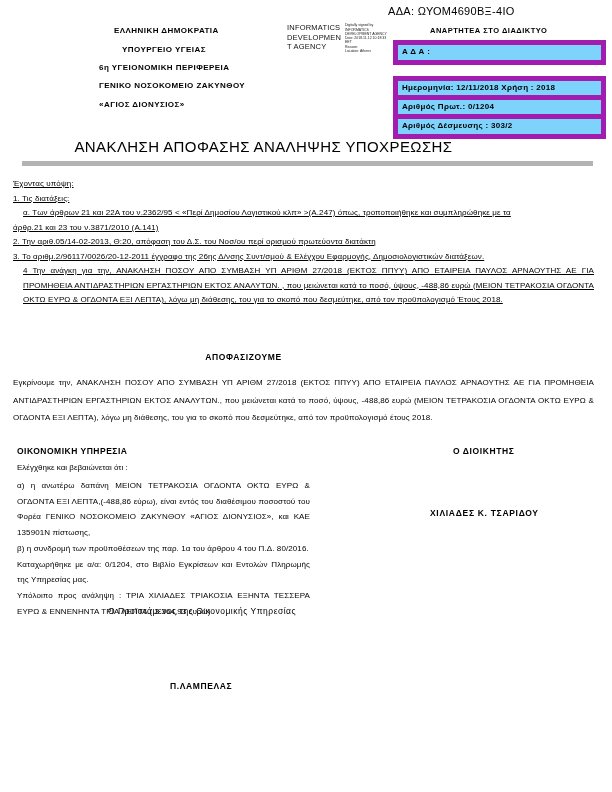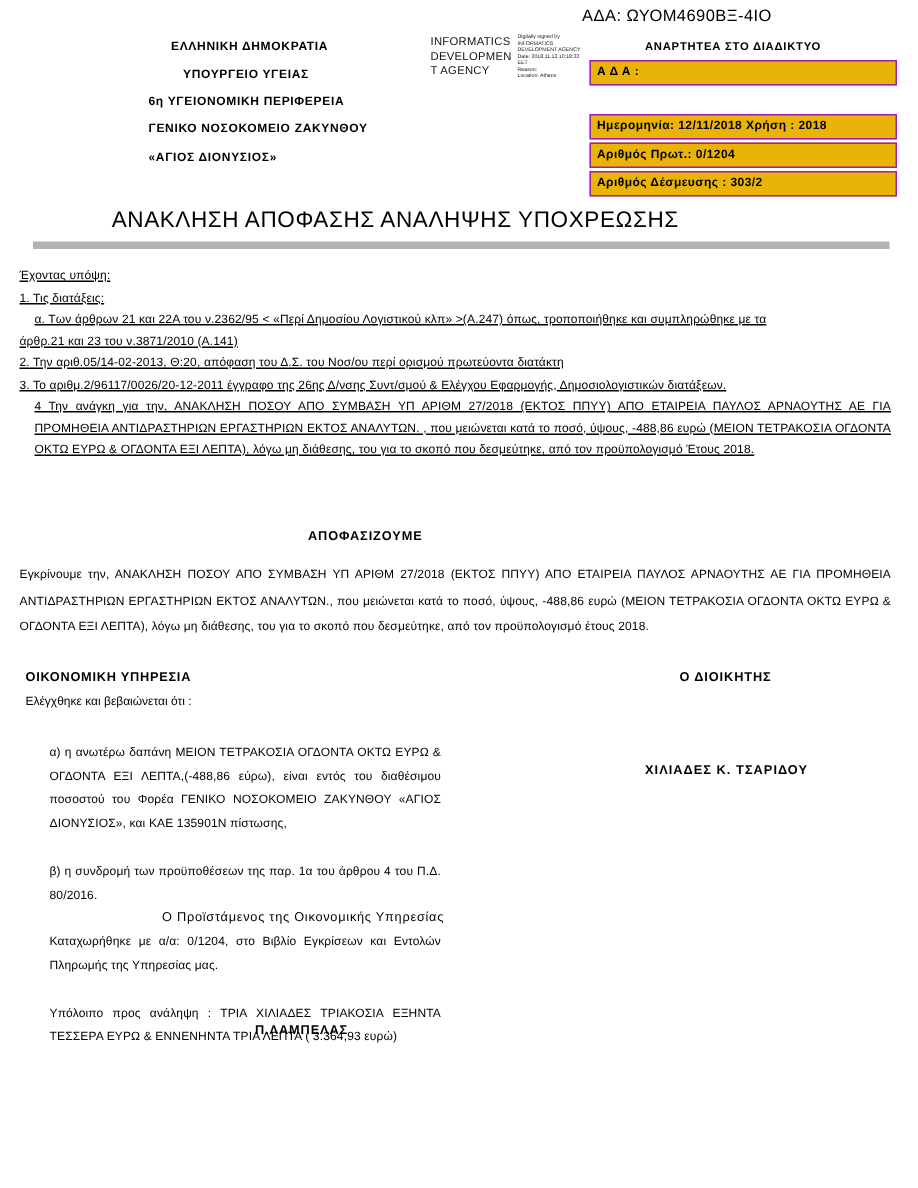--- a/index.html
+++ b/index.html
@@ -20,42 +20,42 @@
   .org-1{top:26px;left:114px;}
   .org-2{top:45px;left:122px;}
   .org-3{top:63px;left:99px;}
   .org-4{top:81px;left:99px;}
   .org-5{top:100px;left:99px;}
   
   .ida{top:23px;left:287px;width:60px;font-size:7.5px;line-height:9.5px;letter-spacing:.2px;color:#111;}
   .stamp{top:23px;left:345px;width:96px;font-size:7px;line-height:8.6px;transform:scale(.5);transform-origin:0 0;color:#222;}
   
   .anartitea{top:26px;left:430px;font-weight:bold;font-size:7.5px;letter-spacing:.5px;}
-  .hbox{left:393px;width:199px;height:13px;border:1px solid #a21caf;font-weight:bold;font-size:8px;letter-spacing:.3px;padding:2px 0 0 4px;background:#eab308;white-space:nowrap;}
+  .hbox{left:393px;width:199px;height:13px;border:5px solid #a21caf;font-weight:bold;font-size:8px;letter-spacing:.3px;padding:2px 0 0 4px;background:#7dd3fc;white-space:nowrap;}
   .hbox-ada{top:40px;}
   .hbox-date{top:76px;}
   .hbox-prot{top:95px;}
   .hbox-comm{top:114px;}
   
   .doc-title{top:138px;left:0;width:527px;text-align:center;font-size:15px;letter-spacing:.4px;white-space:nowrap;}
   .rule{top:161px;left:22px;width:571px;height:5px;background:#b3b3b3;}
   
   .preamble{top:177px;left:13px;width:581px;font-size:8px;line-height:14.5px;letter-spacing:.1px;text-decoration:underline;}
   .pre-line{white-space:nowrap;}
   .pre-indent{padding-left:10px;}
   .pre-par{text-align:justify;text-align-last:left;white-space:normal;margin-left:10px;}
   
   .decide-head{top:352px;left:0;width:487px;text-align:center;font-weight:bold;font-size:8.5px;letter-spacing:.6px;}
   .decide-par{top:374px;left:13px;width:581px;font-size:8px;line-height:17.5px;text-align:justify;text-align-last:left;letter-spacing:.1px;}
   
   .fin-head{top:446px;left:17px;font-weight:bold;font-size:8.5px;letter-spacing:.5px;}
   .cmd-title{top:446px;left:453px;font-weight:bold;font-size:8.5px;letter-spacing:.6px;}
   .fin-checked{top:463px;left:17px;font-size:8px;}
   .fin-col{top:478px;left:17px;width:293px;font-size:8px;line-height:15.7px;text-align:justify;text-align-last:left;letter-spacing:.1px;}
-  .fin-col p{margin:16px;}
+  .fin-col p{margin:0;}
   .cmd-name{top:508px;left:430px;font-weight:bold;font-size:8.5px;letter-spacing:.7px;}
   .fin-title{top:606px;left:108px;font-weight:normal;font-size:8.5px;letter-spacing:.5px;}
   .fin-name{top:681px;left:170px;font-weight:bold;font-size:8.5px;letter-spacing:.6px;}
 </style>
 </head>
 <body>
 
 <div class="page">
 
   <div class="abs ada-top">ΑΔΑ: ΩΥΟΜ4690ΒΞ-4ΙΟ</div>

